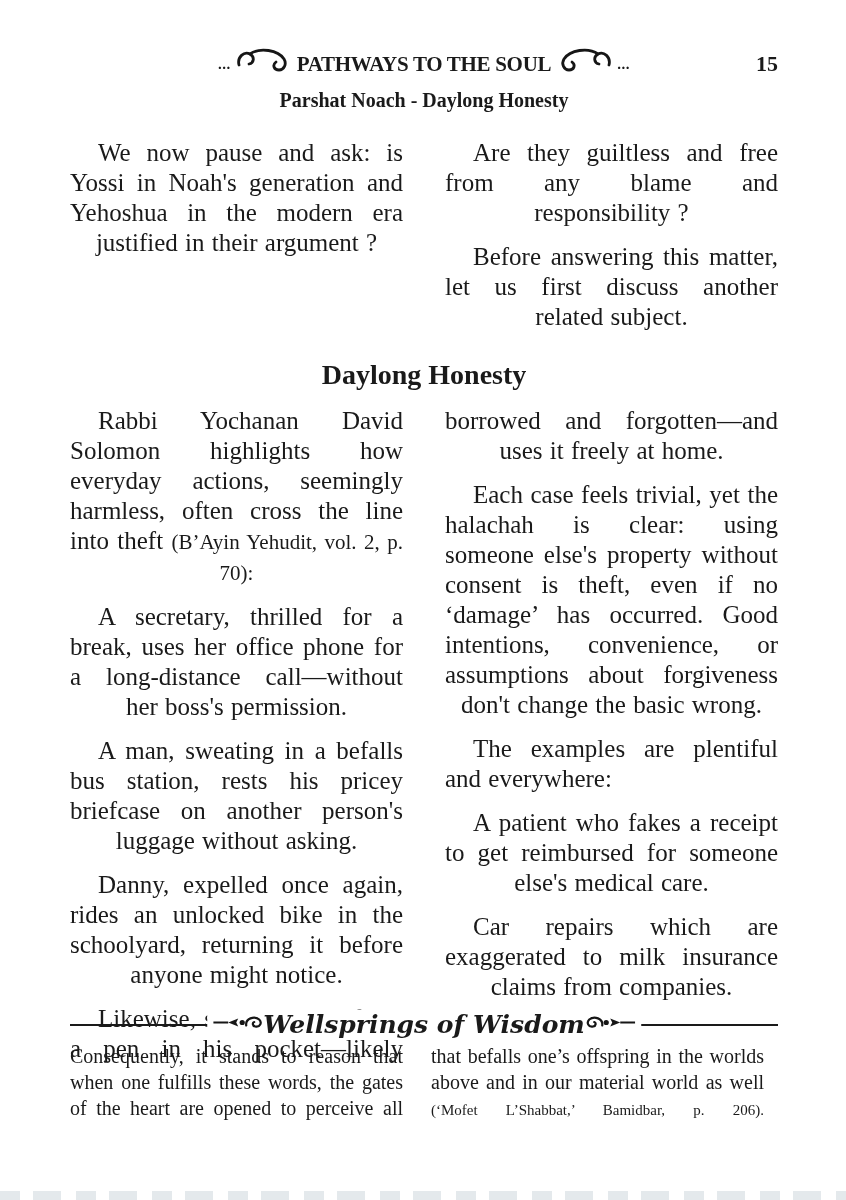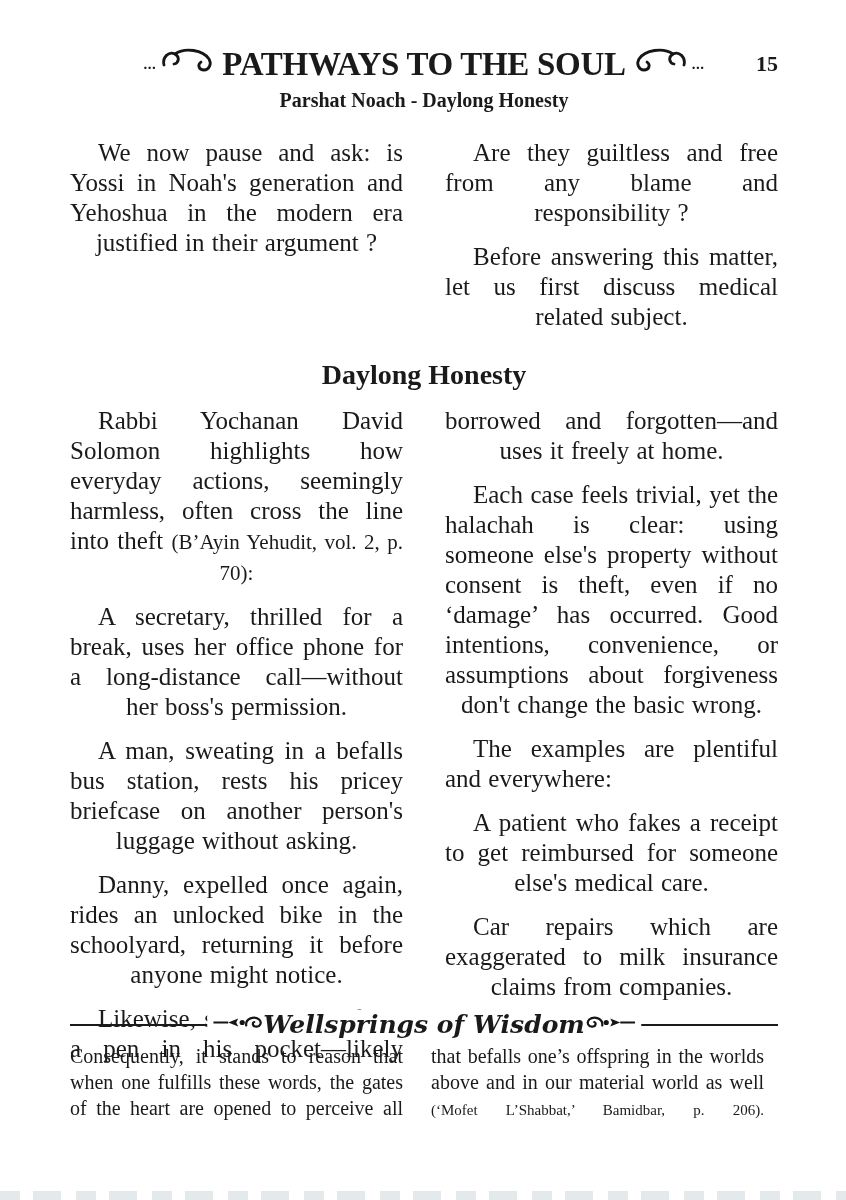--- a/index.html
+++ b/index.html
@@ -19,21 +19,21 @@
   .title-row {
     position: relative;
     display: flex;
     align-items: center;
     justify-content: center;
     gap: 5px;
     height: 40px;
   }
   .book-title {
     margin: 0 4px;
-    font-size: 33px;
+    font-size: 21px;
     font-weight: bold;
     letter-spacing: -0.3px;
     white-space: nowrap;
     line-height: 40px;
   }
   .dots {
     font-size: 15px;
     font-weight: bold;
     letter-spacing: 0.5px;
     line-height: 40px;
@@ -154,21 +154,21 @@
       </div>
       <div class="subtitle">Parshat Noach - Daylong Honesty</div>
     </div>
 
     <div class="two-col intro">
       <div class="col">
         <p class="para">We now pause and ask: is Yossi in Noah's generation and Yehoshua in the modern era justified in their argument&nbsp;?</p>
       </div>
       <div class="col">
         <p class="para">Are they guiltless and free from any blame and responsibility&nbsp;?</p>
-        <p class="para">Before answering this matter, let us first discuss medical related subject.</p>
+        <p class="para">Before answering this matter, let us first discuss another related subject.</p>
       </div>
     </div>
 
     <h2 class="section-heading">Daylong Honesty</h2>
 
     <div class="two-col">
       <div class="col">
         <p class="para"><span>Rabbi Yochanan David Solomon highlights how everyday actions, seemingly harmless, often cross the line into theft </span><span class="cite">(B’Ayin Yehudit, vol. 2, p. 70):</span></p>
         <p class="para">A secretary, thrilled for a break, uses her office phone for a long-distance call—without her boss's permission.</p>
         <p class="para">A man, sweating in a befalls bus station, rests his pricey briefcase on another person's luggage without asking.</p>

